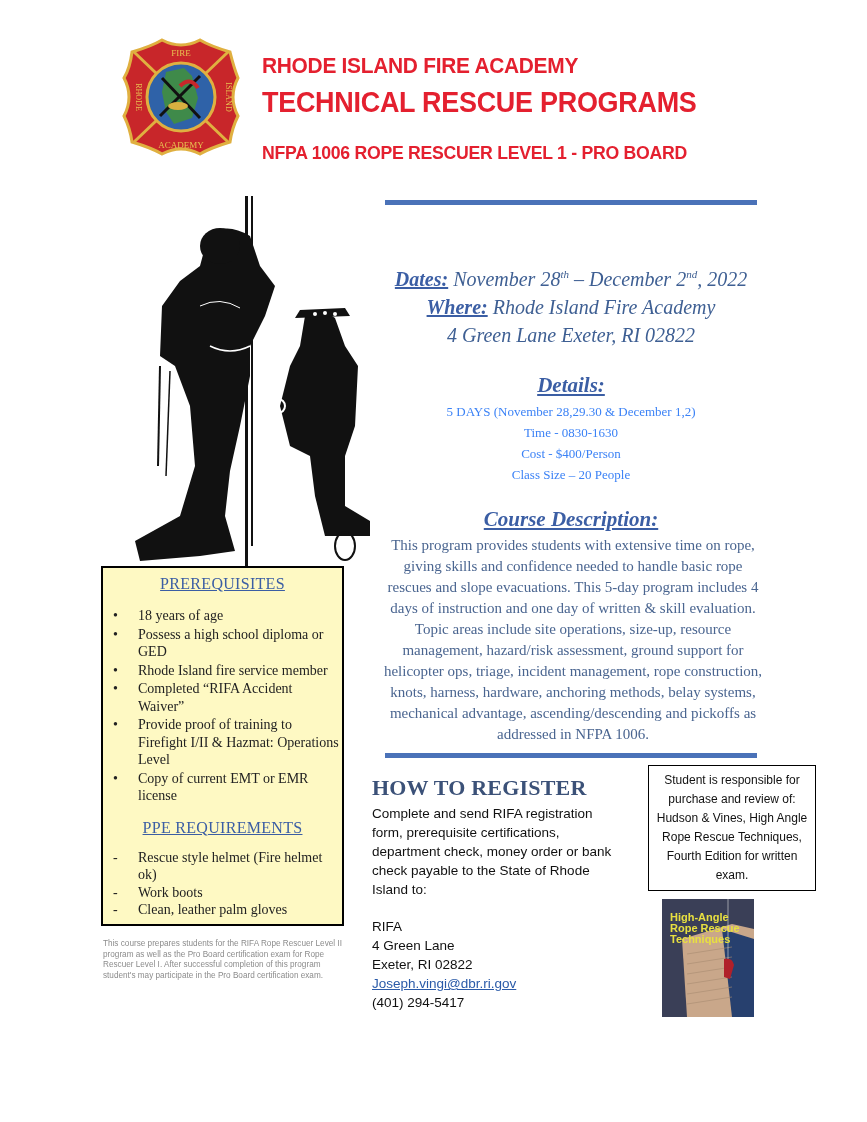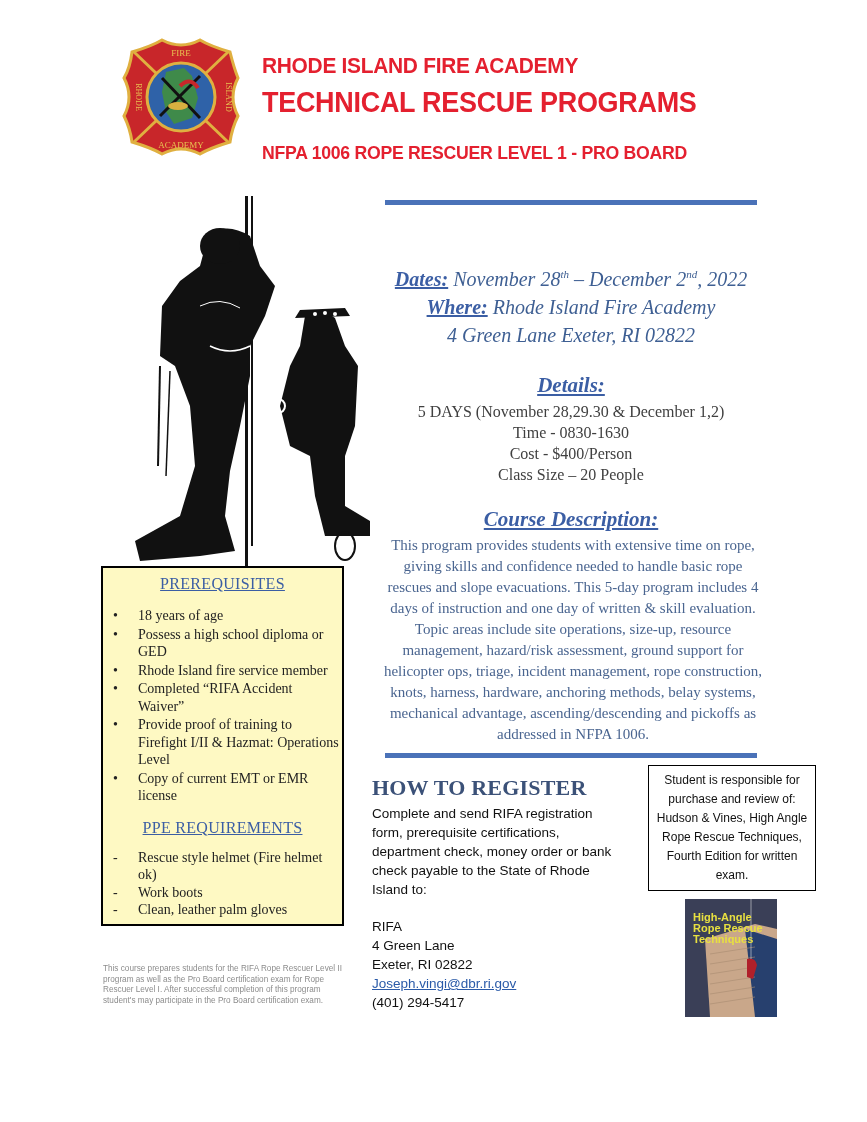--- a/index.html
+++ b/index.html
@@ -16,43 +16,43 @@
   
   .rule { left: 385px; width: 372px; height: 5px; background: #4a72b8; }
 
   
   .col { left: 380px; width: 382px; text-align: center; color: #3e5f93; margin-top: 45px; }
   .lbl { font-weight: bold; font-style: italic; text-decoration: underline; color: #3b5ea4; }
   .it { font-style: italic; }
   .dates { top: 215px; font-size: 20px; line-height: 28px; }
   .dates sup { font-size: 11px; }
   .details-h { top: 328px; font-size: 21px; }
-  .details { top: 356px; font-size: 16px; line-height: 21px; color: #404040; }
+  .details { top: 356px; font-size: 13px; line-height: 21px; color: #3b82f6; }
   .cd-h { top: 462px; font-size: 21px; }
   .cd { top: 490px; font-size: 15px; line-height: 21px; color: #4a6590; padding: 0 2px; }
 
   
   .sil { left: 100px; top: 196px; width: 280px; height: 370px; }
 
   
   .box { left: 101px; top: 566px; width: 243px; height: 360px; border: 2px solid #000; box-sizing: border-box; background: #fef9c3; }
   .box-h { font-size: 16px; text-decoration: underline; color: #3b5ea4; text-align: center; letter-spacing: 0.3px; }
   .box ul { list-style: none; margin: 0; padding: 0; }
   .box li { position: relative; padding-left: 35px; font-size: 14px; line-height: 17.5px; color: #222; }
   .box li .mk { position: absolute; left: 10px; top: 0; }
-  .fine { left: 103px; top: 964px; width: 250px; font-family: "Liberation Sans", sans-serif; font-size: 8.2px; line-height: 10.6px; color: #8c8c8c; }
+  .fine { left: 103px; top: 939px; width: 250px; font-family: "Liberation Sans", sans-serif; font-size: 8.2px; line-height: 10.6px; color: #8c8c8c; }
 
   
   .reg-h { left: 372px; top: 775px; font-size: 22px; font-weight: bold; color: #3b5178; letter-spacing: 0.2px; }
   .reg { left: 372px; top: 804px; width: 240px; font-family: "Liberation Sans", sans-serif; font-size: 13.5px; line-height: 19px; color: #111; }
   .addr { left: 372px; top: 917px; font-family: "Liberation Sans", sans-serif; font-size: 13.5px; line-height: 19px; color: #111; }
   .addr a { color: #2a5aa8; text-decoration: underline; }
 
   .note { left: 610px; top: 765px; width: 168px; height: 126px; border: 1.5px solid #000; box-sizing: border-box; font-family: "Liberation Sans", sans-serif; font-size: 12px; line-height: 19px; text-align: center; color: #111; padding-top: 5px; margin-left: 38px; }
-  .book { left: 685px; top: 899px; width: 72px; height: 118px; }
+  .book { left: 662px; top: 899px; width: 72px; height: 118px; }
 </style>
 </head>
 <body>
 
 <div class="abs logo">
   <svg width="118" height="118" viewBox="0 0 118 118">
     <path d="M10 14 Q30 8 40 2 Q59 12 78 2 Q88 8 108 14 Q112 30 116 40 Q106 59 116 78 Q110 90 108 104 Q88 110 78 116 Q59 106 40 116 Q30 110 10 104 Q8 90 2 78 Q12 59 2 40 Q8 30 10 14 Z" fill="#c8262a" stroke="#e0b040" stroke-width="3"></path>
     <line x1="12" y1="14" x2="106" y2="104" stroke="#e0b040" stroke-width="3"></line>
     <line x1="106" y1="14" x2="12" y2="104" stroke="#e0b040" stroke-width="3"></line>
     <circle cx="59" cy="59" r="34" fill="#2f62a8" stroke="#e0b040" stroke-width="3"></circle>

